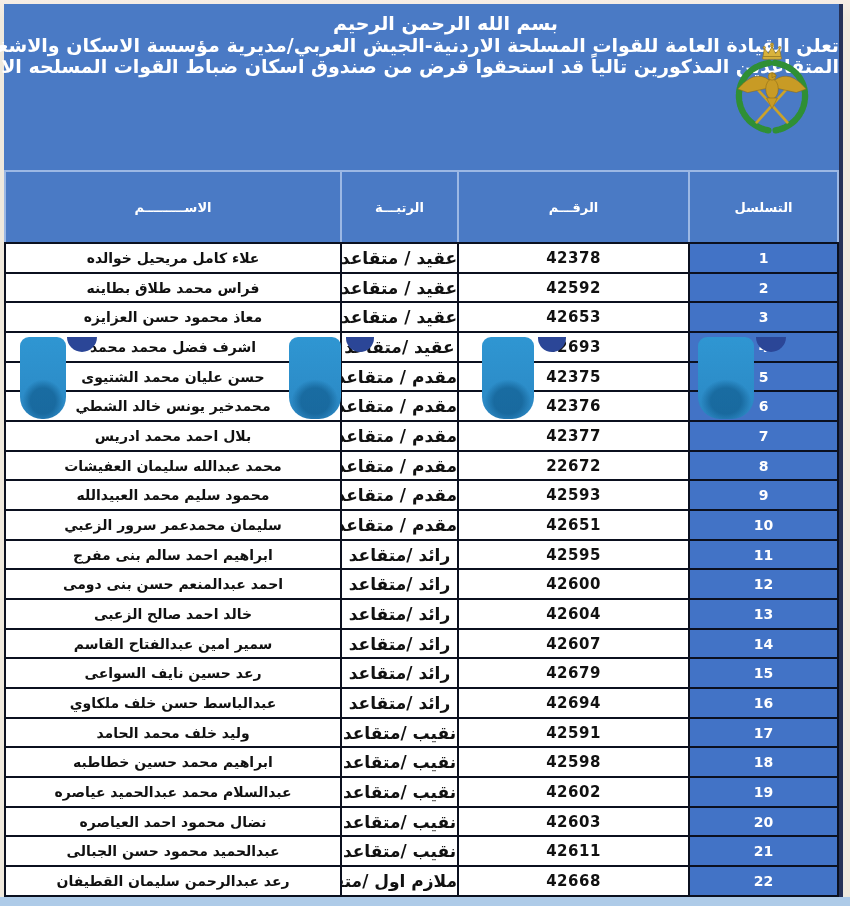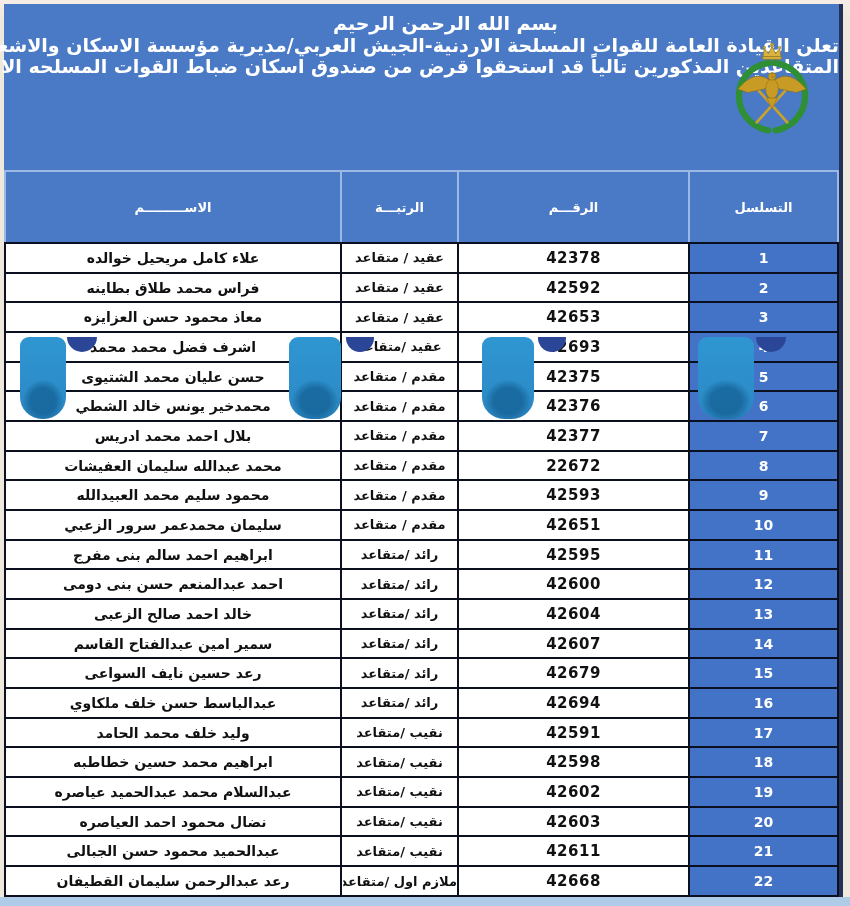--- a/index.html
+++ b/index.html
@@ -41,21 +41,21 @@
     text-align:center; vertical-align:middle;
   }
   td {
     border:2px solid #0b101f;
     text-align:center; vertical-align:middle;
     font-weight:bold; color:#111111;
     overflow:hidden; white-space:nowrap;
   }
   td.serial { background:#4273c6; color:#ffffff; font-size:14px; }
   td.num    { font-size:15px; letter-spacing:0.5px; }
-  td.rank   { font-size:13px;border-radius:12px; }
+  td.rank   { font-size:17px; }
   td.name   { font-size:14px; }
   
   .capsule {
     position:absolute; top:167px; height:82px; z-index:5;
     border-radius:9px 9px 22px 22px;
     background:
       radial-gradient(ellipse 60% 35% at 50% 78%, rgba(15,90,140,.65) 0 45%, transparent 75%),
       linear-gradient(180deg,#2f96d2 0,#2c8cc8 70%,#2a84bf 100%);
   }  
   .capsule, .semi { direction:ltr; }

